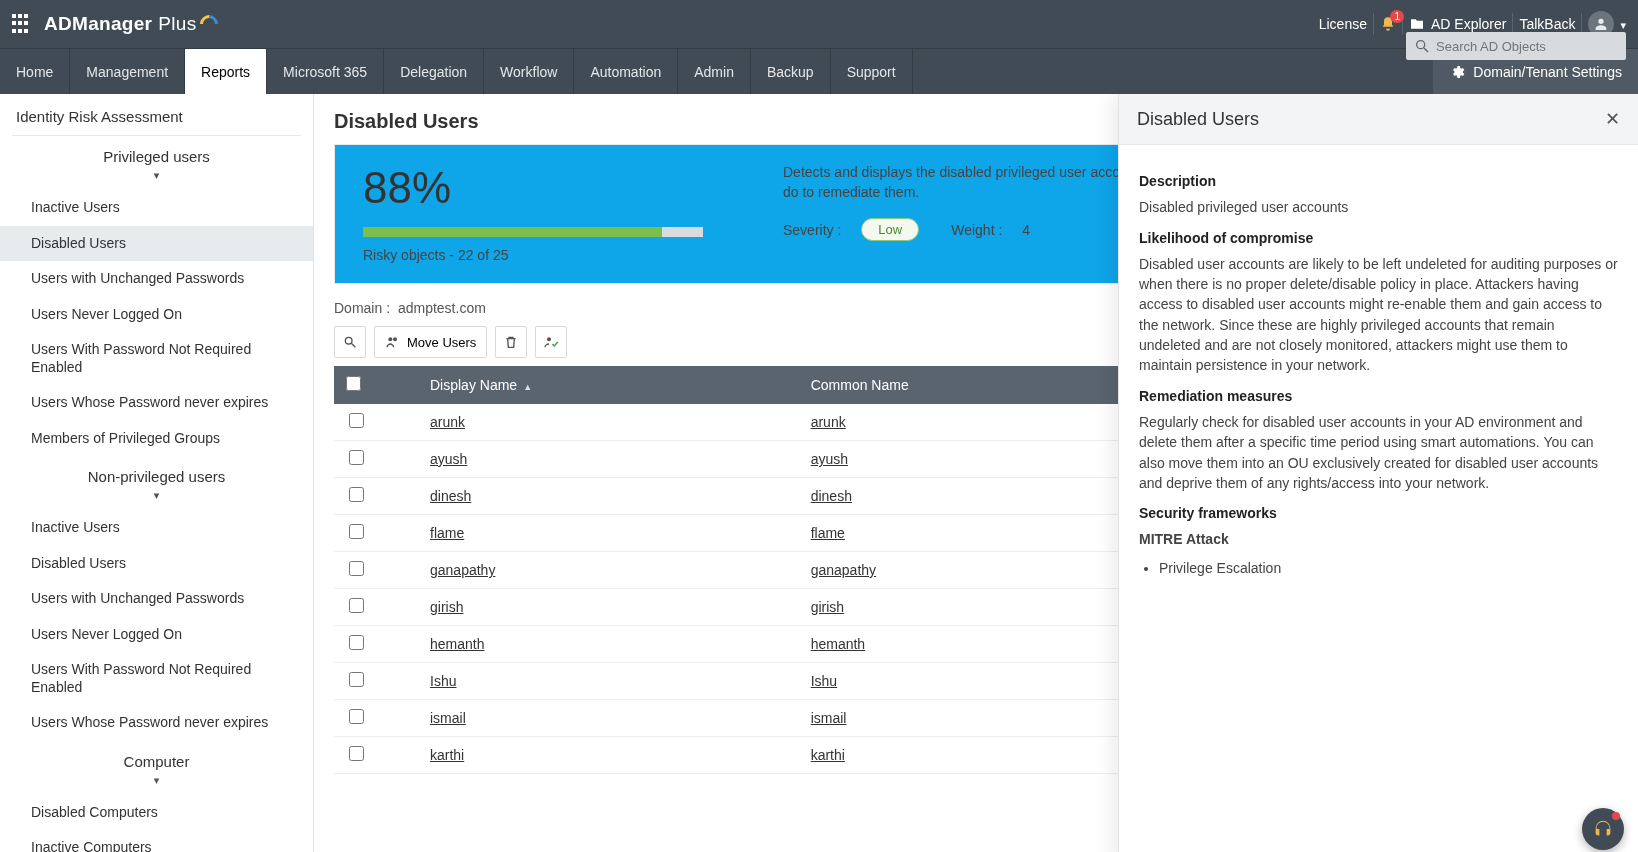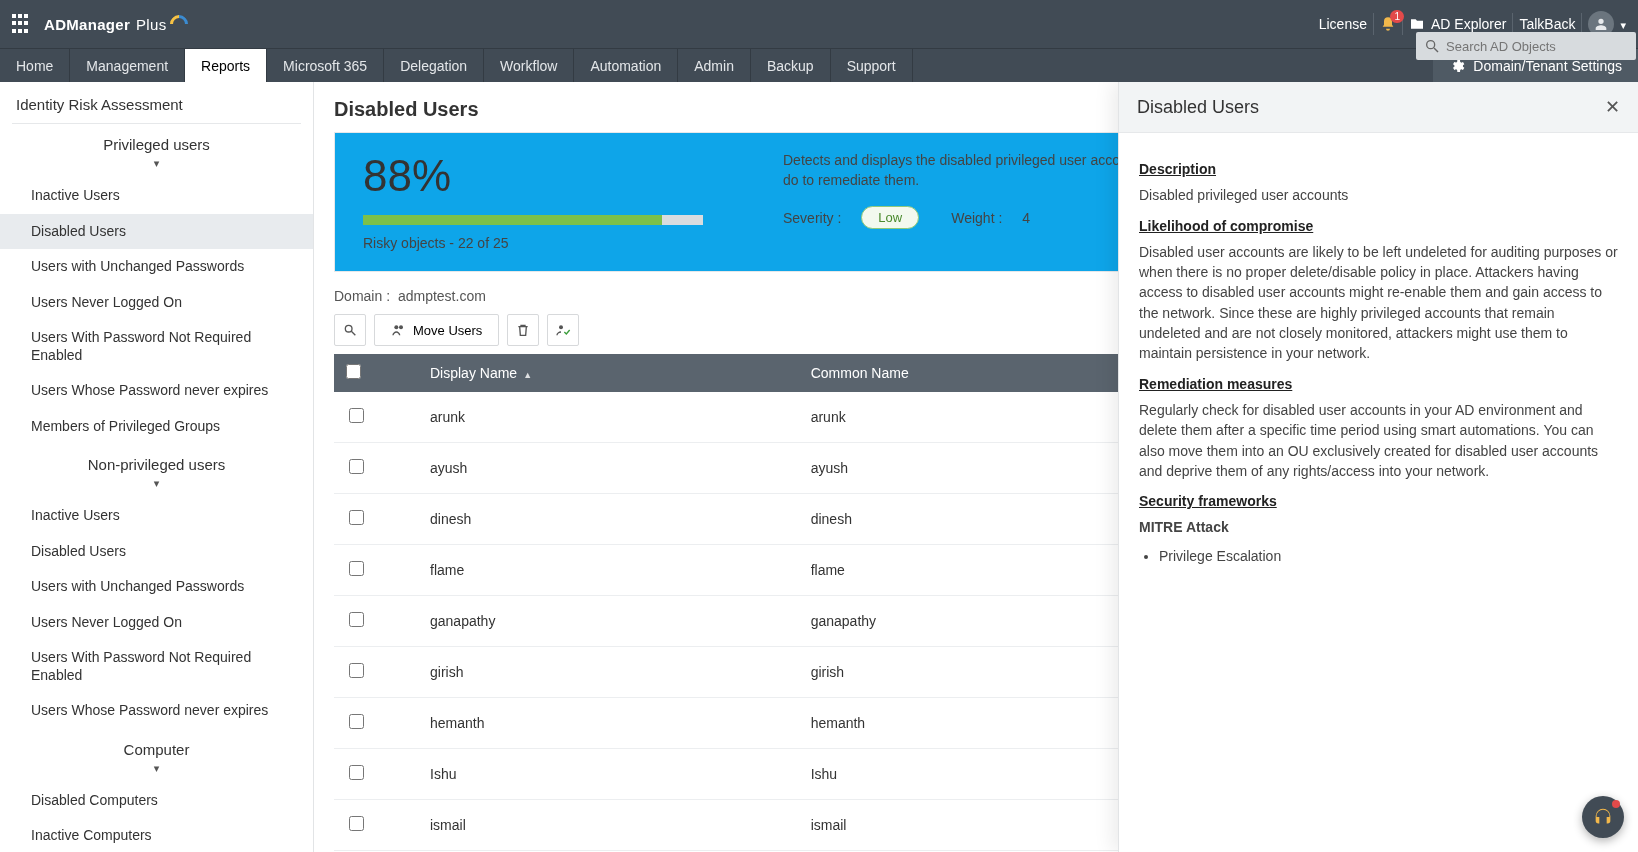--- a/index.html
+++ b/index.html
@@ -2,34 +2,34 @@
 <html><head>
 <meta charset="utf-8">
 <style>
   * { box-sizing: border-box; margin: 0; padding: 0; }
   body { font-family: -apple-system, BlinkMacSystemFont, "Segoe UI", Arial, sans-serif; font-size: 14px; color: #333; background: #fff; width: 1638px; height: 852px; overflow: hidden; position: relative; }
 
   
   .topbar { background: #414b55; color: #fff; height: 48px; display: flex; align-items: center; padding: 0 12px; }
   .apps-grid { display: inline-flex; flex-wrap: wrap; width: 20px; height: 20px; gap: 2px; margin-right: 12px; }
   .apps-grid span { width: 4px; height: 4px; background: #fff; }
-  .brand { font-size: 15px; font-weight: 600; letter-spacing: .3px; display: flex; align-items: center; }
+  .brand { font-size: 19px; font-weight: 600; letter-spacing: .3px; display: flex; align-items: center; }
   .brand-accent { position: relative; margin-left: 4px; font-weight: 300; }
   .brand-swirl { width: 18px; height: 18px; border: 3px solid; border-color: #f6c244 #3b8bd0 transparent transparent; border-radius: 50%; transform: rotate(-45deg); display:inline-block; margin-left:4px; }
   .top-right { margin-left: auto; display: flex; align-items: center; gap: 6px; font-size: 14px; }
   .top-right .link { cursor: pointer; }
   .bell { position: relative; display: inline-flex; }
   .badge { position: absolute; top: -6px; right: -8px; background: #e24a4a; color: #fff; font-size: 10px; border-radius: 8px; padding: 0 4px; line-height: 13px; }
   .divider-v { width: 1px; height: 22px; background: #5a646e; }
   .search-wrap { background: #d7dbde; display: flex; align-items: center; border-radius: 2px; padding: 0 8px; height: 28px; width: 220px; color: #555; }
   .search-wrap input { border: none; background: transparent; outline: none; font-size: 13px; flex: 1; margin-left: 6px; color:#333; }
   .avatar-circle { width: 26px; height: 26px; border-radius: 50%; background: #6b757e; display: inline-flex; align-items: center; justify-content: center; }
 
   
-  .navbar { background: #414b55; display: flex; align-items: stretch; height: 34px; border-top: 1px solid #333b43;}
+  .navbar { background: #414b55; display: flex; align-items: stretch; height: 46px; border-top: 1px solid #333b43;}
   .navbar .tab { padding: 0 16px; display: flex; align-items: center; color: #e3e6e9; cursor: pointer; border-right: 1px solid #333b43; font-size: 14px; }
   .navbar .tab.active { background: #fff; color: #000000; font-weight: 500; }
   .nav-right { margin-left: auto; display: flex; }
   .settings-btn { background: #4f5a64; color: #fff; padding: 0 16px; display: flex; align-items: center; gap: 8px; }
 
   
   .layout { display: flex; height: calc(852px - 48px - 34px); }
   .sidebar { width: 314px; border-right: 1px solid #e2e4e6; background: #fff; overflow-y: auto; font-size: 14px; }
   .sidebar .panel-title { padding: 14px 16px 10px; font-weight: 500; font-size: 15px; }
   .sidebar hr { border: none; border-top: 1px solid #e6e8ea; margin: 0 12px; }
@@ -49,39 +49,39 @@
   .progress .bar { height: 100%; background: #7cc04b; }
   .risky { font-size: 14px; color: #444; }
   .summary-right { flex: 1; font-size: 14px; color: #444; }
   .summary-right .desc { margin-bottom: 16px; line-height: 1.4; }
   .sev-row { display: flex; align-items: center; gap: 20px; }
   .sev-pill { border: 1px solid #8fc97a; color: #4a8a2e; border-radius: 14px; padding: 3px 16px; font-size: 13px; background: #f3f9ef; }
 
   .domain-line { padding: 6px 20px 10px; color: #555; font-size: 14px; }
 
   .toolbar { margin: 0 20px; display: flex; gap: 8px; align-items: center; }
-  .tool-btn { border: 1px solid #d7d9db; background: #fff; height: 32px; display: inline-flex; align-items: center; padding: 0 16px; gap: 6px; border-radius: 2px; font-size: 13px; cursor: pointer; }
+  .tool-btn { border: 1px solid #d7d9db; background: #fff; height: 32px; display: inline-flex; align-items: center; padding: 0 10px; gap: 6px; border-radius: 2px; font-size: 13px; cursor: pointer; }
   .tool-icon { width: 32px; justify-content: center; padding: 0; }
 
   .table { margin: 8px 20px 0; border-collapse: collapse; width: calc(100% - 40px); font-size: 14px; }
   .table thead th { background: #5a646e; color: #fff; text-align: left; padding: 10px 12px; font-weight: 500; }
   .table thead th.sortable::after { content: "▲"; font-size: 9px; margin-left: 6px; opacity:.8; }
-  .table tbody td { padding: 16px 12px; border-bottom: 1px solid #eceef0; color:#333; }
+  .table tbody td { padding: 9px 12px; border-bottom: 1px solid #eceef0; color:#333;text-decoration:underline; }
   .chkcell { width: 44px; text-align: center; }
   .iconcell { width: 40px; }
 
   input[type=checkbox] { width: 15px; height: 15px; }
 
   
   .slideover { position: absolute; top: 0; right: 0; bottom: 0; width: 520px; background: #fff; border-left: 1px solid #e2e4e6; box-shadow: -6px 0 18px rgba(0,0,0,.08); display: flex; flex-direction: column; }
   .slideover-hd { background: #f2f4f5; padding: 14px 18px; display: flex; align-items:center; border-bottom:1px solid #e6e8ea; }
   .slideover-hd h2 { font-size: 18px; font-weight: 500; }
   .slideover-hd .close { margin-left: auto; cursor: pointer; font-size: 18px; color:#555; }
   .slideover-body { padding: 16px 20px; overflow-y: auto; font-size: 14px; color:#444; line-height: 1.45; }
-  .slideover-body h3 { font-size: 14px; font-weight: 700; margin: 10px 0 6px; color:#222;text-decoration:underline; }
+  .slideover-body h3 { font-size: 14px; font-weight: 700; margin: 10px 0 6px; color:#222; }
   .slideover-body p { margin-bottom: 8px; }
   .slideover-body ul { margin: 4px 0 0 20px; }
 
   
   .fab { position: absolute; right: 14px; bottom: 14px; width: 42px; height: 42px; border-radius: 50%; background: #414b55; display:flex; align-items:center; justify-content:center; box-shadow: 0 3px 10px rgba(0,0,0,.3); }
   .fab::after { content:""; position:absolute; top:4px; right:4px; width:8px; height:8px; background:#e24a4a; border-radius:50%; }
 
   
   .ic { display:inline-flex; width:16px; height:16px; }
   .caret-down::after { content: "▾"; font-size: 11px; color:#555; }
@@ -129,21 +129,21 @@
     <span class="divider-v"></span>
     <span class="avatar-circle">
       <svg class="ic" viewBox="0 0 24 24">
           <path fill="#e8eaec" d="M12 12a4 4 0 1 0-4-4 4 4 0 0 0 4 4zm0 2c-3 0-8 1.5-8 4.5V21h16v-2.5c0-3-5-4.5-8-4.5z"></path>
         </svg>
     </span>
     <span class="caret-down-w"></span>
   </div>
   <div style="position:absolute; top:48px; right:12px; transform:translateY(-140%);"></div>
 </div>
-<div style="position:absolute; top:26px; right:2px;">
+<div style="position:absolute; top:26px; right:12px;">
   <div class="search-wrap" style="position:relative; top:6px;">
     <svg class="ic" viewBox="0 0 24 24">
         <circle cx="10" cy="10" r="6" fill="none" stroke="#666" stroke-width="2"></circle>
         <line x1="15" y1="15" x2="21" y2="21" stroke="#666" stroke-width="2"></line>
       </svg>
     <input type="text" placeholder="Search AD Objects" style="">
   </div>
 </div>
 
 <div class="navbar" id="navTabs">

